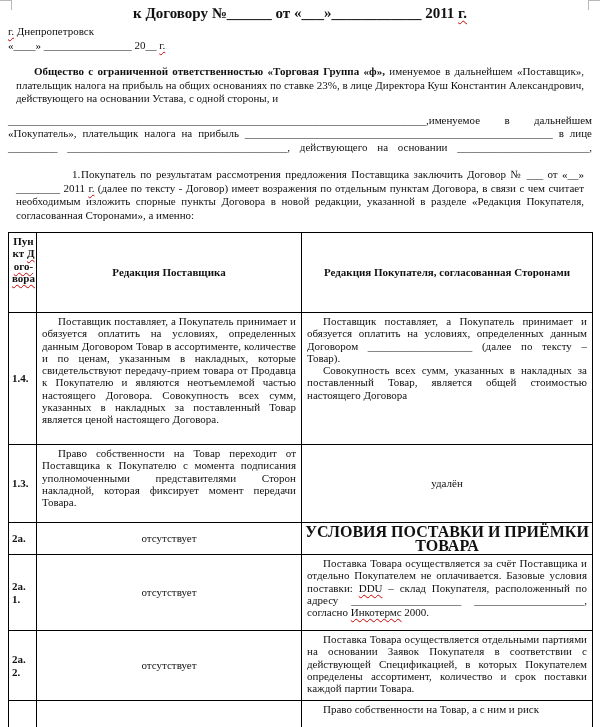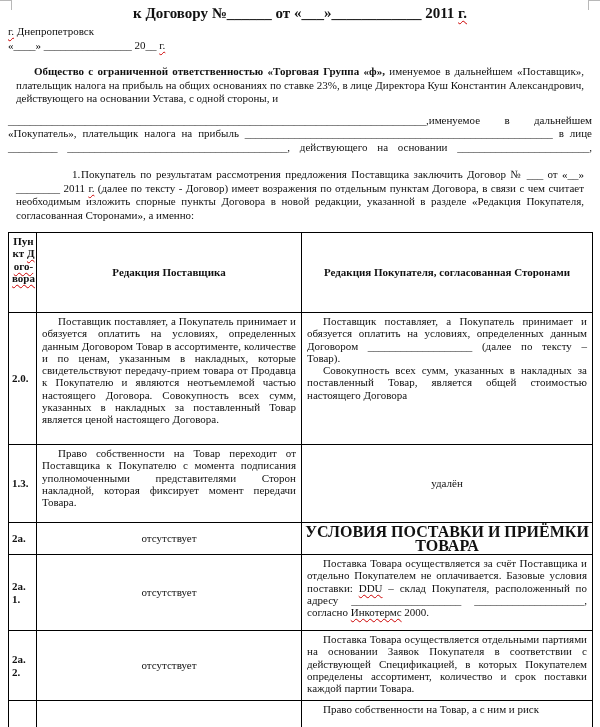--- a/index.html
+++ b/index.html
@@ -78,21 +78,21 @@
       </colgroup>
 
     <tbody>
         <tr class="h-header">
       <td class="hdr-cell hdr-narrow"><span>Пункт </span><span class="sq">Дого-вора</span></td>
       <td class="hdr-cell">Редакция Поставщика</td>
       <td class="hdr-cell">Редакция Покупателя, согласованная Сторонами</td>
     </tr>
 
     <tr class="h-r11">
-      <td class="num-cell">2.0.</td>
+      <td class="num-cell">1.4.</td>
       <td class="txt-cell">
             <p>Поставщик поставляет, а Покупатель принимает и обязуется оплатить на условиях, определенных данным Договором Товар в ассортименте, количестве и по ценам, указанным в накладных, которые свидетельствуют передачу-прием товара от Продавца к Покупателю и являются неотъемлемой частью настоящего Договора. Совокупность всех сумм, указанных в накладных за поставленный Товар является ценой настоящего Договора.</p>
           </td>
       <td class="txt-cell">
         <p>Поставщик поставляет, а Покупатель принимает и обязуется оплатить на условиях, определенных данным Договором ___________________ (далее по тексту – Товар).</p>
         <p>Совокупность всех сумм, указанных в накладных за поставленный Товар, является общей стоимостью настоящего Договора</p>
       </td>
     </tr>
 
     <tr class="h-r13">

